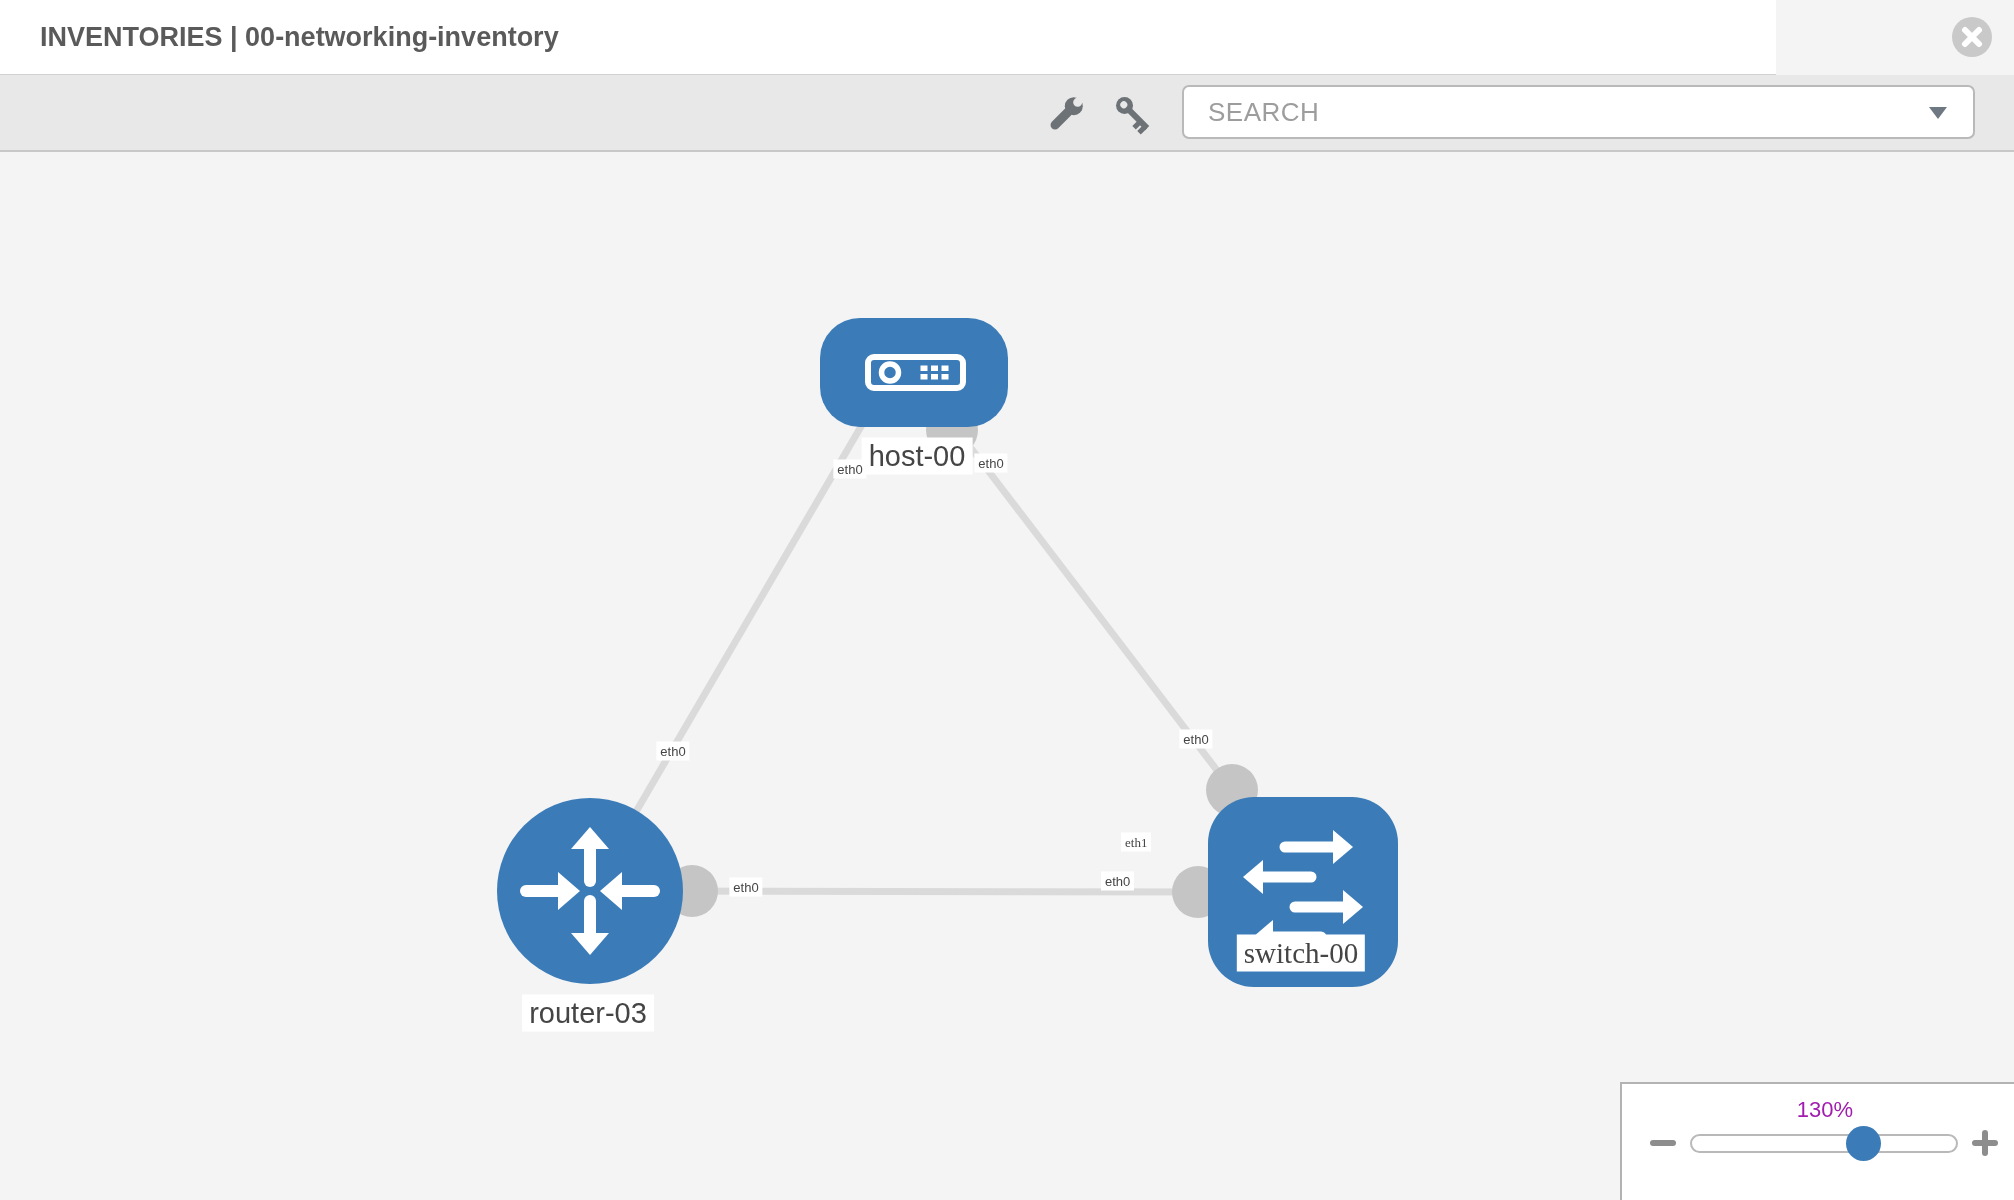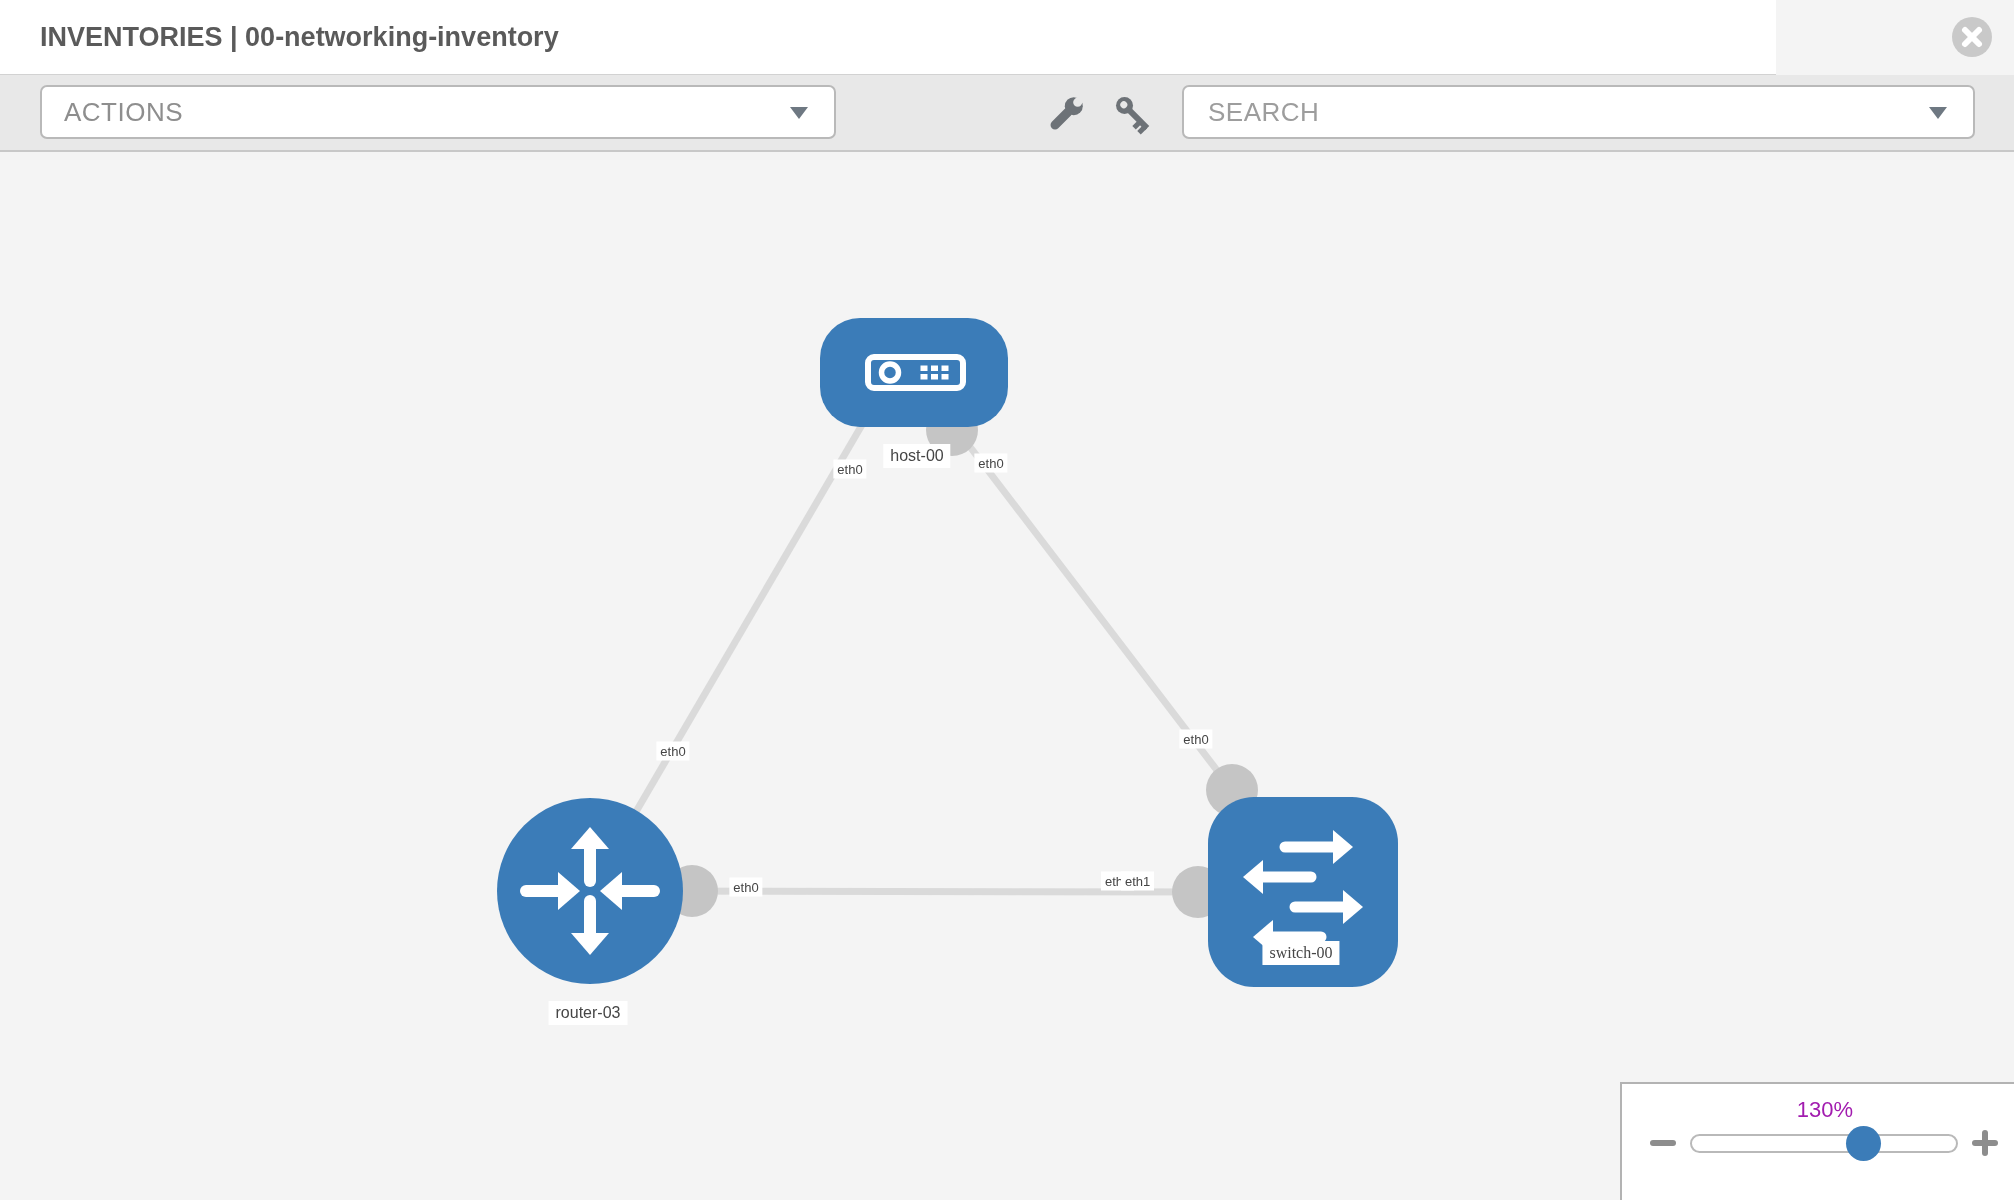--- a/index.html
+++ b/index.html
@@ -41,21 +41,21 @@
     position:absolute;top:92px;width:44px;height:44px;padding:0;border:0;background:transparent;cursor:pointer;
   }
   
   .canvas-bg{position:absolute;left:0;top:152px;width:2014px;height:1048px;background:#f4f4f4;z-index:0;}
   .viz{position:absolute;left:0;top:0;width:2014px;height:1200px;z-index:1;}
   .viz svg.topo{position:absolute;left:0;top:0;}
   .nodelabel,.iflabel{
     position:absolute;background:#ffffff;color:#454545;line-height:1;
     white-space:nowrap;transform:translate(-50%,-50%);
   }
-  .nodelabel{font-size:16px;padding:4px 7px;z-index:2;}
+  .nodelabel{font-size:29px;padding:4px 7px;z-index:2;}
   .iflabel{font-size:13px;padding:3px 4px;z-index:2;}
   .iflabel.edge{transform:translateY(-50%);}
   .iflabel.front{z-index:3;}
   
   .zoom-panel{
     position:absolute;left:1620px;top:1082px;width:420px;height:140px;
     background:#ffffff;border:2px solid #b3b3b3;box-sizing:border-box;z-index:4;
   }
   .zoom-level{position:absolute;left:203px;top:13px;transform:translateX(-50%);font-size:22px;color:#a21caf;}
   .zoom-out,.zoom-in{position:absolute;width:34px;height:34px;border:0;background:transparent;padding:0;cursor:pointer;}
@@ -144,21 +144,21 @@
     <div class="nodelabel" style="left:917px;top:456px;">host-00</div>
     <div class="nodelabel" style="left:588px;top:1013px;">router-03</div>
     <div class="nodelabel" style="left:1301px;top:953px;font-family:Liberation Serif, serif;">switch-00</div>
 
     <div class="iflabel" style="left:850px;top:469px;">eth0</div>
     <div class="iflabel" style="left:991px;top:463px;">eth0</div>
     <div class="iflabel" style="left:673px;top:751px;">eth0</div>
     <div class="iflabel" style="left:1196px;top:739px;">eth0</div>
     <div class="iflabel" style="left:746px;top:887px;">eth0</div>
     <div class="iflabel edge" style="left:1101px;top:881px;">eth0</div>
-    <div class="iflabel edge front" style="left:1121px;top:881px;">eth1</div>
+    <div class="iflabel edge front" style="left:1121px;top:842px;font-family:Liberation Serif, serif;">eth1</div>
 
     <div class="zoom-panel">
       <div class="zoom-level">130%</div>
       <button class="zoom-out">
         <span class="hbar"></span>
       </button>
       <div class="zoom-track"></div>
       <div class="zoom-knob"></div>
       <button class="zoom-in">
         <span class="hbar"></span>
@@ -173,24 +173,20 @@
       <svg width="24" height="24" viewBox="0 0 24 24">
         <g stroke="#ffffff" stroke-width="6" stroke-linecap="round">
           <line x1="5" y1="5" x2="19" y2="19"></line>
           <line x1="19" y1="5" x2="5" y2="19"></line>
         </g>
       </svg>
     </div>
   </div>
 
   <div class="toolbar">
-    <div class="select actions" style="left:40px;width:796px;">
-      <span class="lbl">ACTIONS</span>
-      <span class="caret"></span>
-    </div>
     <div class="select search" style="left:1182px;width:793px;">
       <span class="lbl">SEARCH</span>
       <span class="caret"></span>
     </div>
   </div>
 
   <button class="tool-btn" style="left:1044px;z-index:6;">
     <svg width="44" height="44" viewBox="-22 -22 44 44">
       <g transform="rotate(45)">
         <circle cx="0" cy="-11" r="9" fill="#6d7277"></circle>

